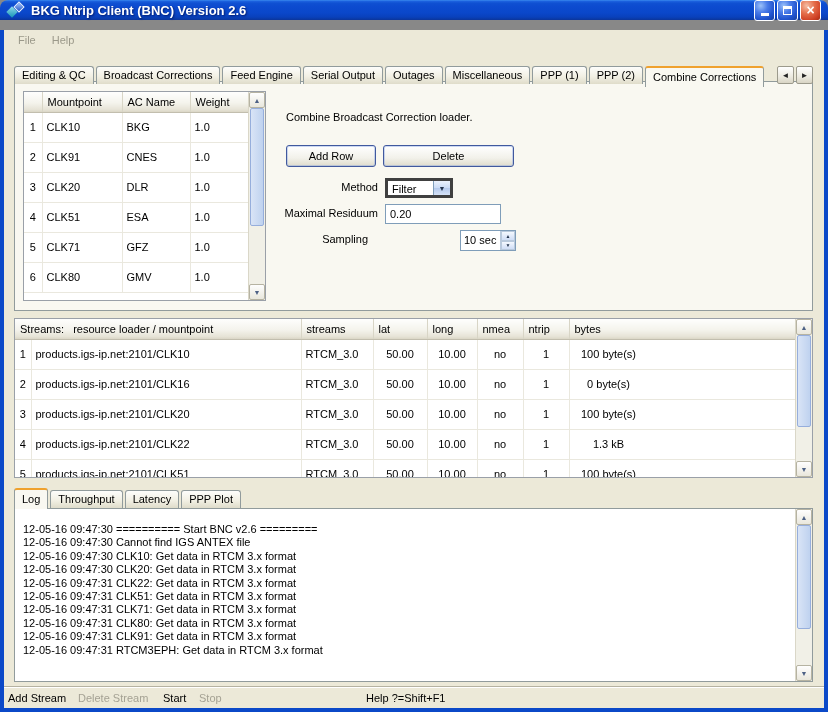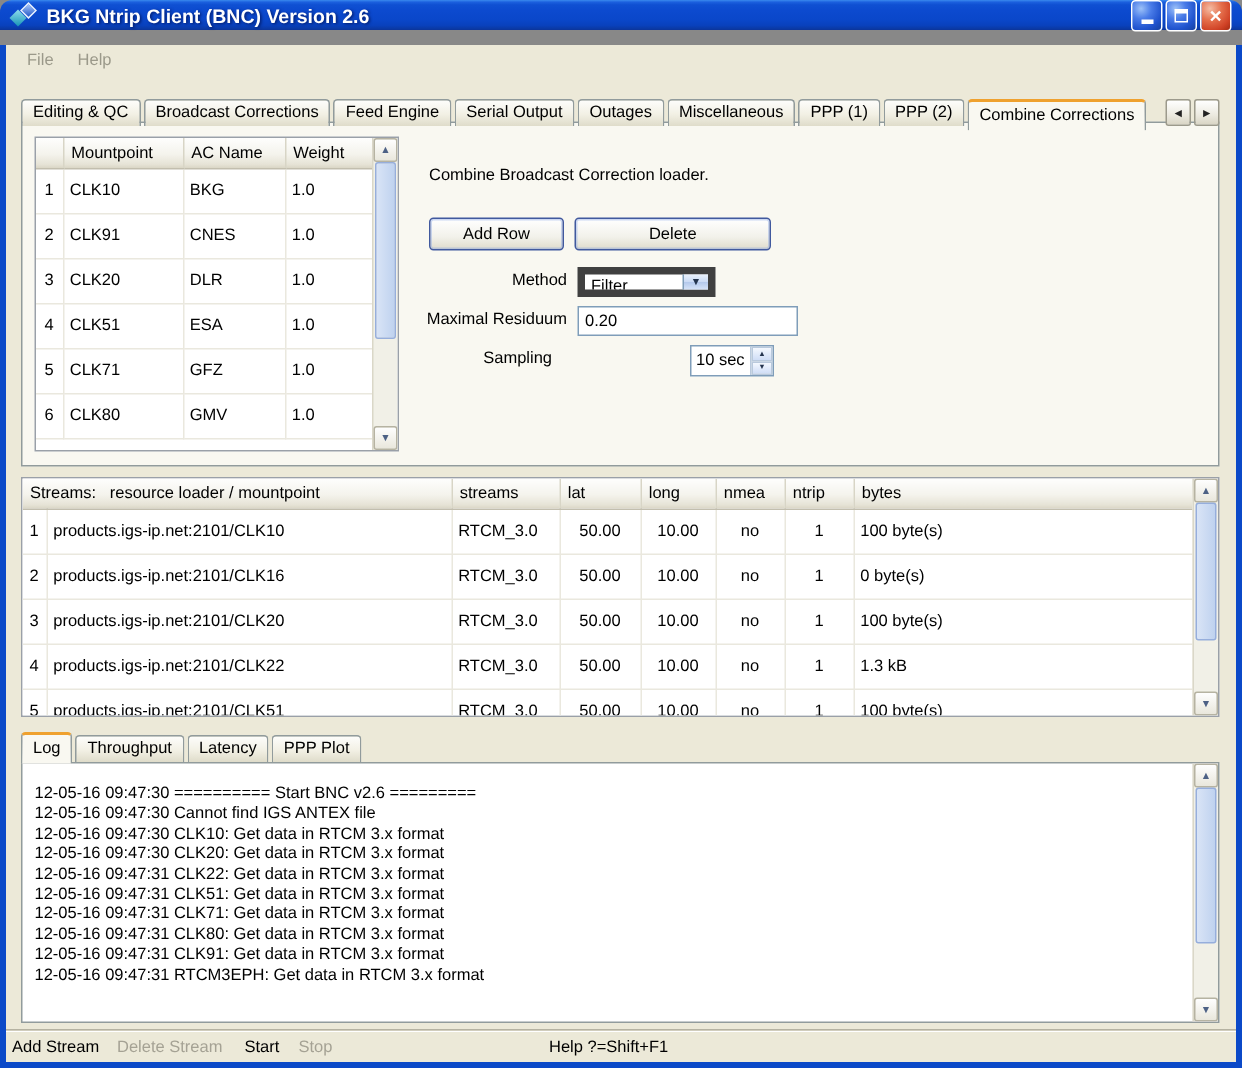--- a/index.html
+++ b/index.html
@@ -57,21 +57,21 @@
     border:1px solid #9AA0A8; background:#fff; display:flex; overflow:hidden; }
   .tbl-area { flex:1; overflow:hidden; background:#fff; }
   table.grid { border-collapse:collapse; table-layout:fixed; font-size:11px; width:100%; }
   table.grid th { background:linear-gradient(180deg,#FEFEFD,#F4F3EC 55%,#E6E3D6 88%,#DAD6C6);
     border-right:1px solid #D8D5C6; border-bottom:1px solid #C2BEAE;
     font-weight:normal; text-align:left; padding:3px 5px; height:20px; white-space:pre; }
   table.grid td { border-right:1px solid #EAE8DE; border-bottom:1px solid #EAE8DE;
     padding:0 4px; height:30px; white-space:nowrap; overflow:hidden; }
   td.rownum, th.rownum { text-align:center; padding:0 1px; }
   td.c-center { text-align:center; }
-  .bytes-val { display:inline-block; min-width:70px; }
+  .bytes-val { display:inline-block; min-width:70px; text-align:center; }
 
   
   .vscroll { width:17px; flex:0 0 17px; background:#F1F0E7; border-left:1px solid #DAD7C8;
     display:flex; flex-direction:column; }
   .sb-btn { flex:0 0 16px; background:linear-gradient(180deg,#FEFEFE,#E9E7DC);
     border:1px solid #B6B3A2; border-radius:2px; color:#4D6185; font-size:7px;
     display:flex; align-items:center; justify-content:center; }
   .sb-thumb { margin:0 1px; background:linear-gradient(90deg,#D9E4F6,#BFD2EF);
     border:1px solid #96AEDC; border-radius:2px; }
   .sb-track { flex:1; }
@@ -81,27 +81,27 @@
   .xp-btn { position:absolute; height:22px; border:1px solid #41599E; border-radius:3px;
     background:linear-gradient(180deg,#FFFFFF,#F2F1EA 60%,#DFDCCD);
     box-shadow:inset 0 0 0 1px rgba(130,160,225,.4);
     font-size:11px; font-family:inherit; color:#000; }
   .btn-addrow { left:271px; top:63px; width:90px; }
   .btn-delete { left:368px; top:63px; width:131px; }
   .f-label { position:absolute; width:100px; text-align:right; font-size:11px; color:#000; }
   .lbl-method { left:263px; top:99px; }
   .lbl-resid { left:263px; top:125px; }
   .lbl-sampling { left:253px; top:151px; }
-  .combo { position:absolute; left:370px; top:96px; width:92px; height:20px;
-    border:5px solid #404040; background:#fff; display:flex; }
+  .combo { position:absolute; left:370px; top:96px; width:68px; height:20px;
+    border:3px solid #404040; background:#fff; display:flex; }
   .combo-text { flex:1; font-size:11px; padding:2px 4px; overflow:hidden; }
   .combo-btn { flex:0 0 17px; border-left:1px solid #7F9DB9; font-size:7px; color:#24344E;
     background:linear-gradient(180deg,#EAF1FC 0%,#CBDBF5 48%,#B4C9EC 52%,#D6E3F8 100%);
     display:flex; align-items:center; justify-content:center; }
-  .txt-input { position:absolute; left:370px; top:122px; width:147px; height:20px;
+  .txt-input { position:absolute; left:370px; top:122px; width:116px; height:20px;
     border:1px solid #7F9DB9; background:#fff; font-size:11px; font-family:inherit; padding:2px 4px; }
   .spin { position:absolute; left:445px; top:148px; width:56px; height:21px;
     border:1px solid #7F9DB9; background:#fff; display:flex; }
   .spin-text { flex:1; font-size:11px; padding:3px 3px; white-space:nowrap; overflow:hidden; }
   .spin-btns { flex:0 0 15px; display:flex; flex-direction:column; border-left:1px solid #B9C9DC; }
   .spin-b { flex:1; font-size:5px; color:#24344E;
     background:linear-gradient(180deg,#F4F8FE,#CFDDF6); border:1px solid #B9C9DC;
     display:flex; align-items:center; justify-content:center; }
 
   

